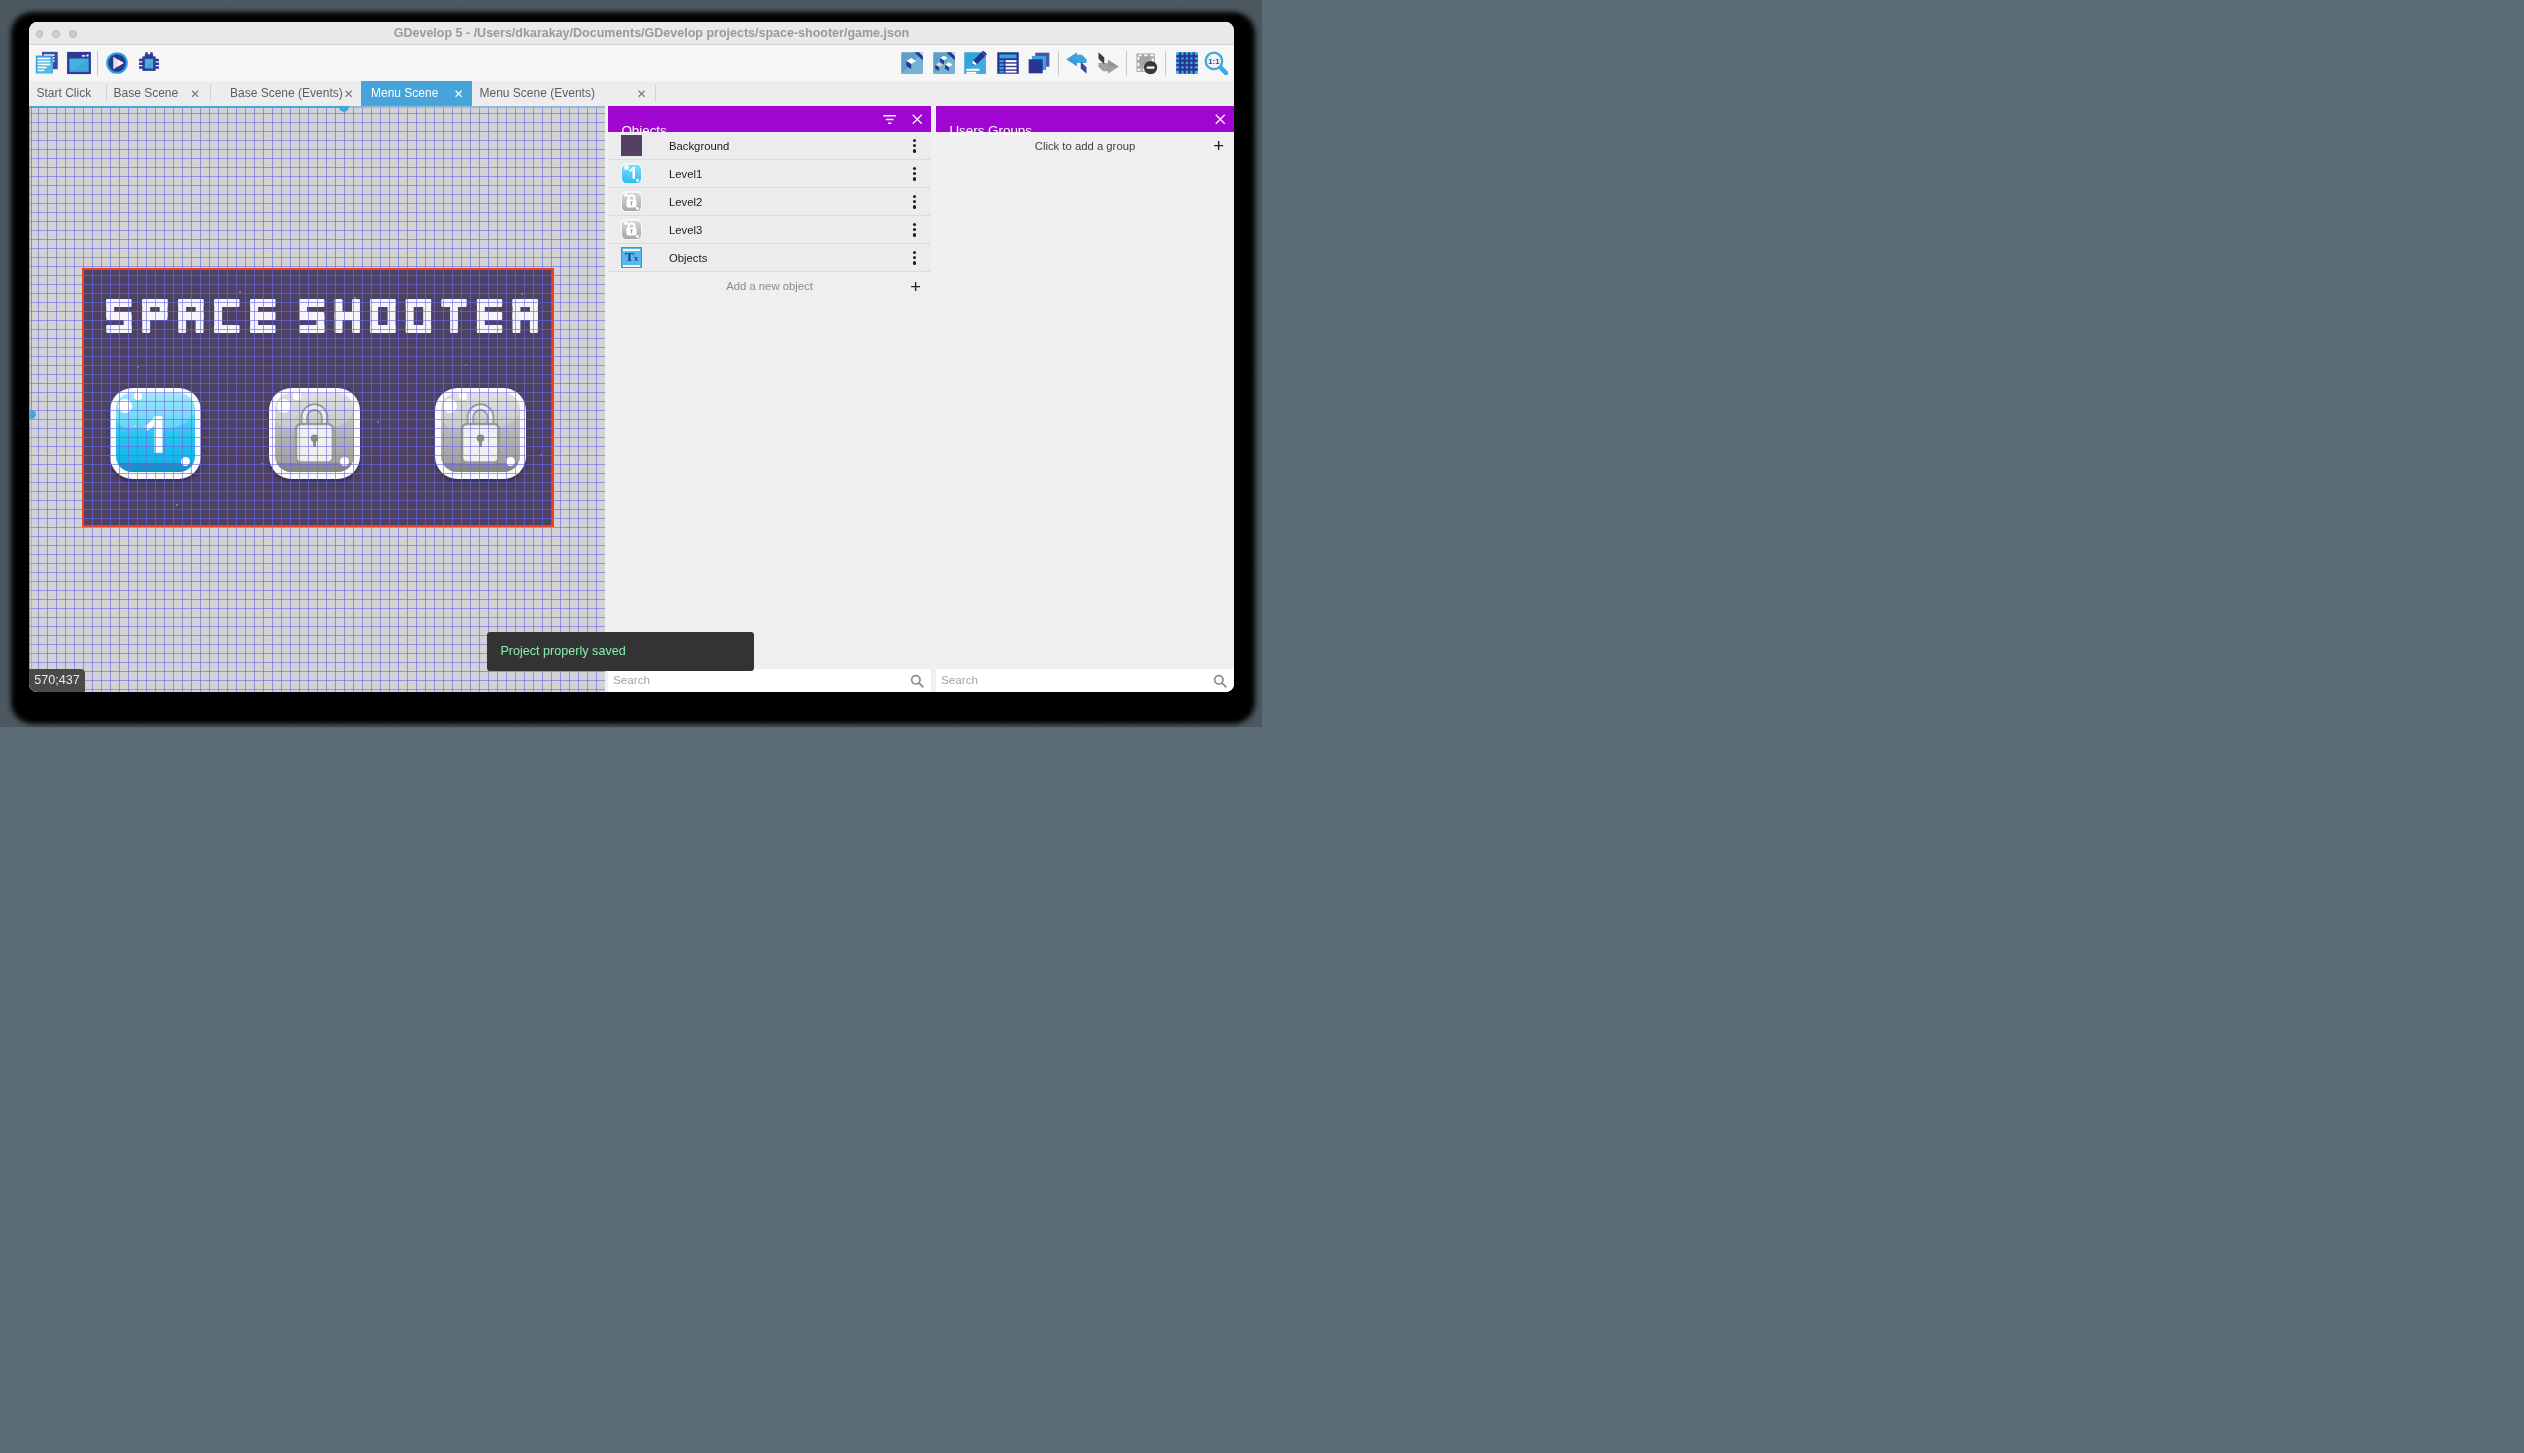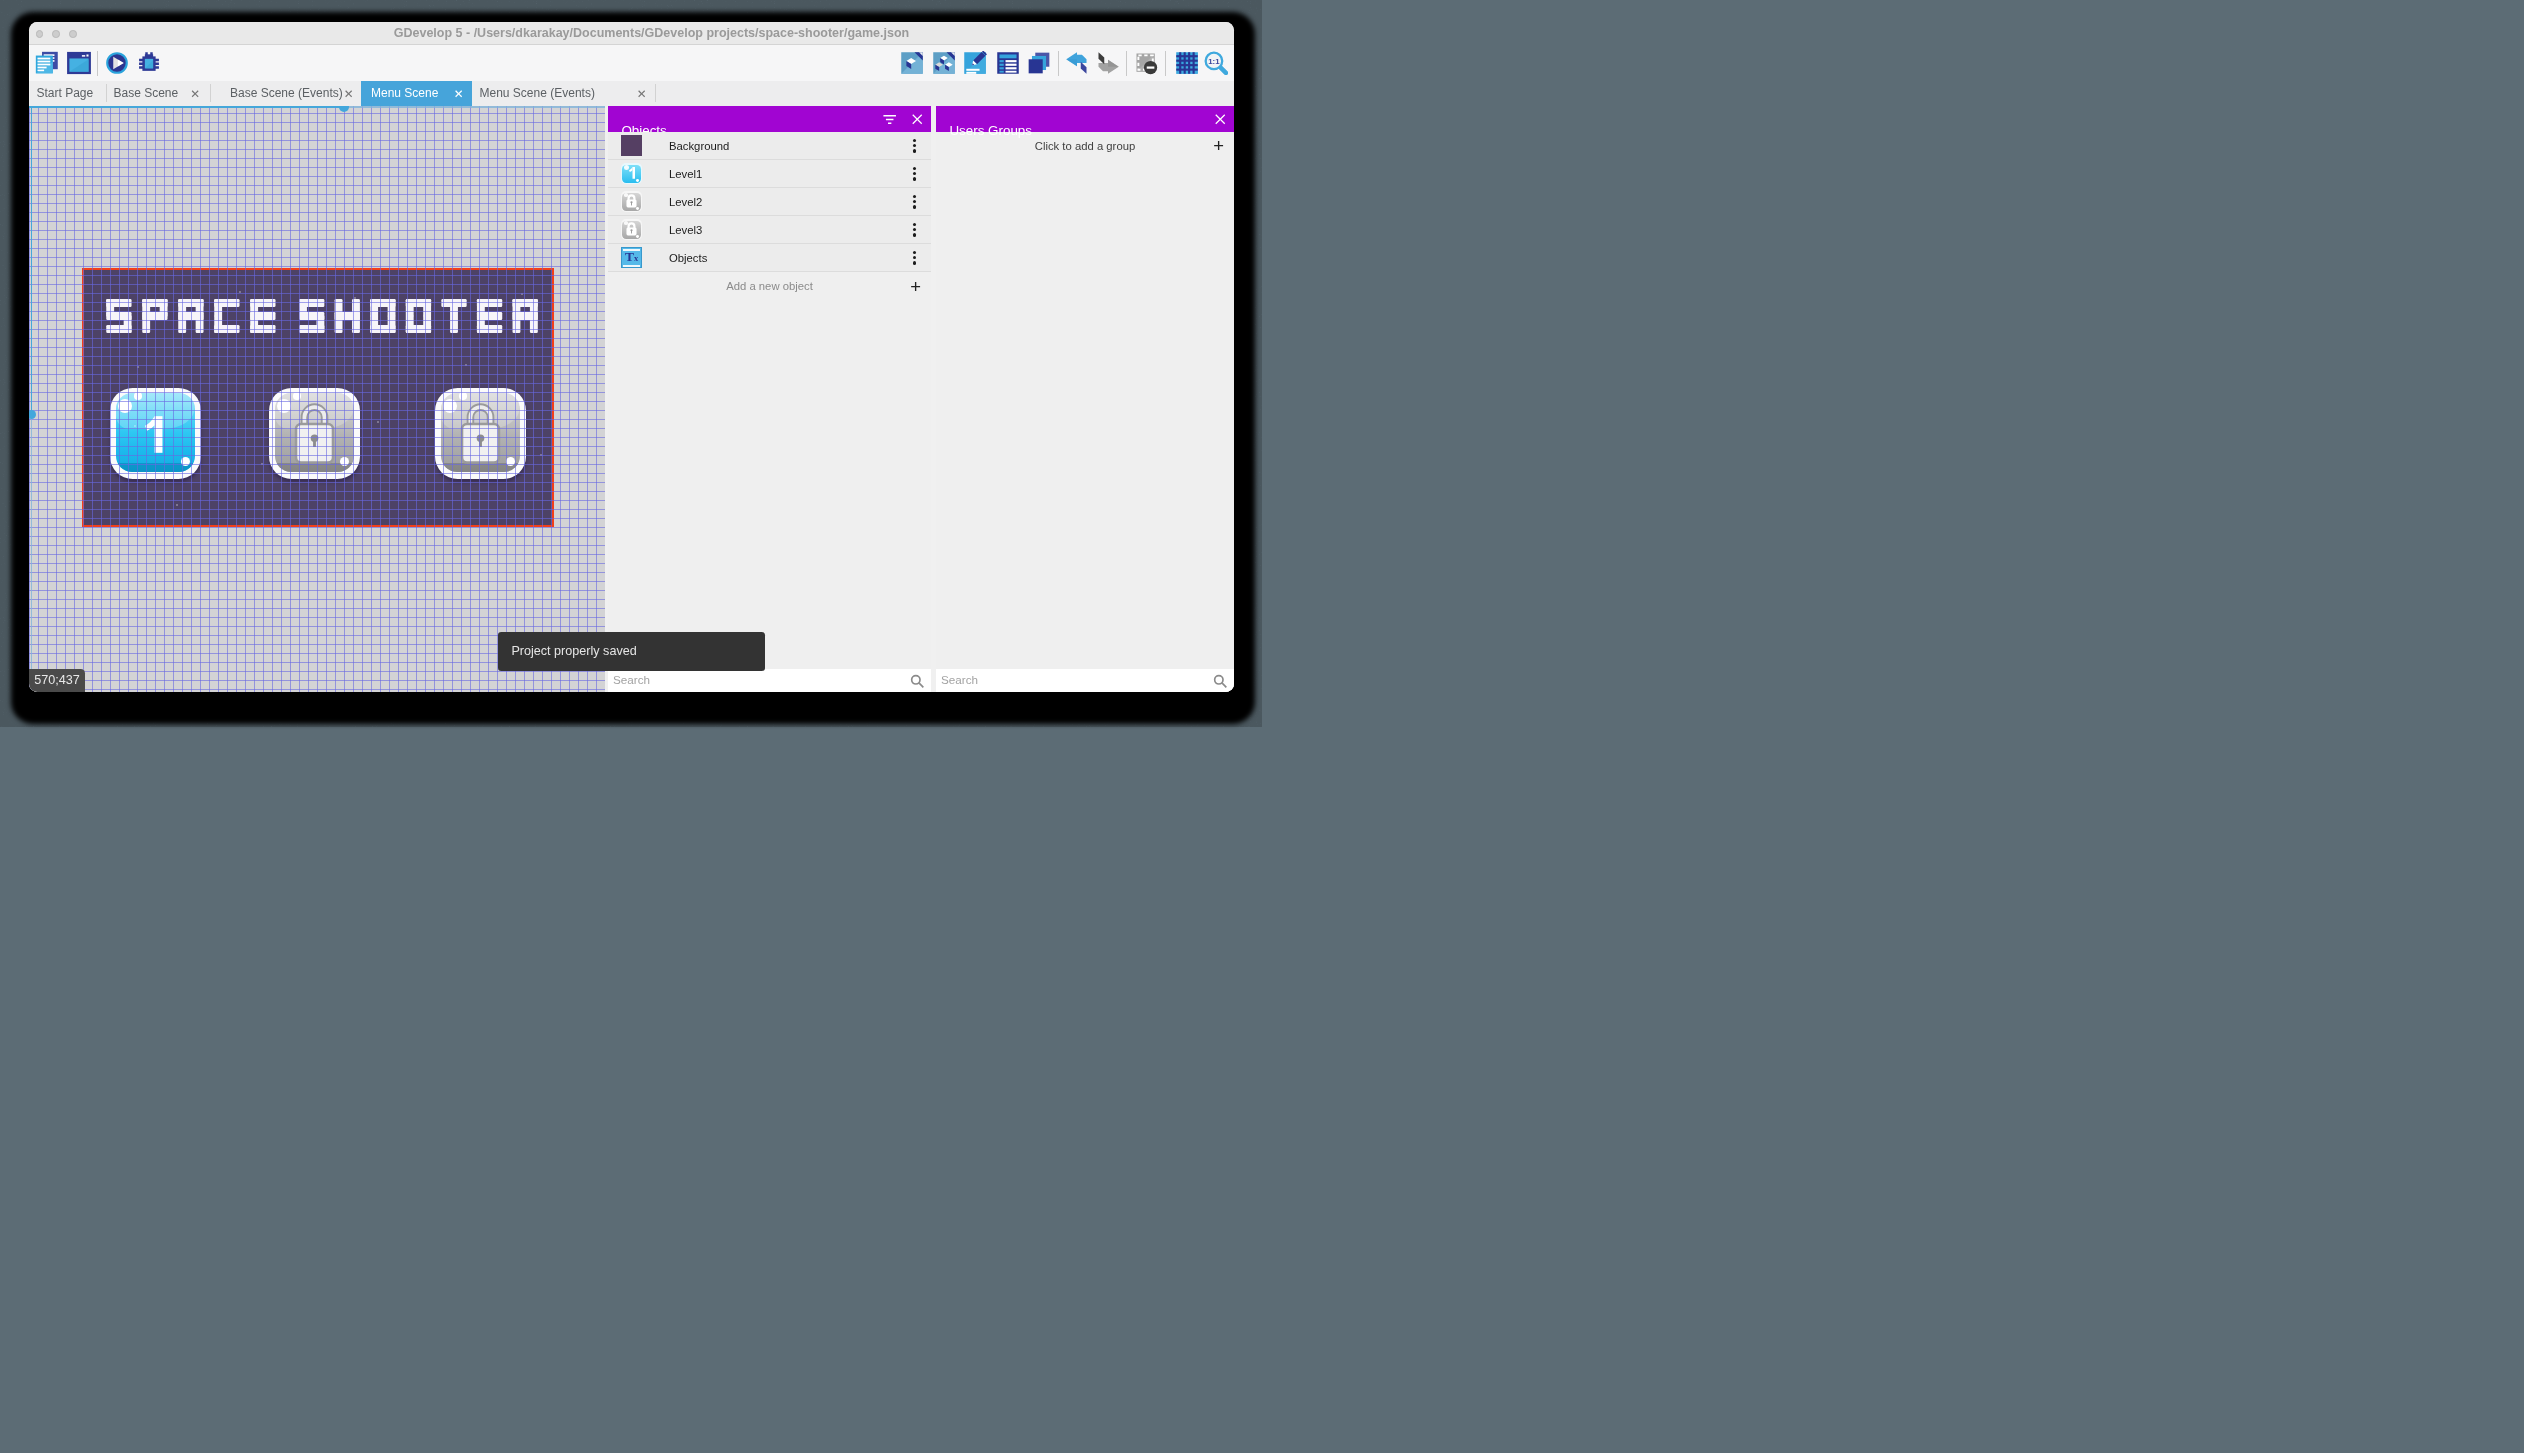--- a/index.html
+++ b/index.html
@@ -53,21 +53,21 @@
 .row .ric { position:absolute; left:13px; top:3.3px; width:21px; height:21px; }
 .kebab { position:absolute; right:14.2px; top:6.7px; width:4.2px; height:15px; }
 .kebab div { width:3.5px; height:3.5px; border-radius:50%; background:#1c1c1c; margin-bottom:1.8px; }
 .addrow { position:relative; height:28px; }
 .addrow .t { position:absolute; width:100%; text-align:center; line-height:28px; font-size:11.3px; color:#8b8b8b; }
 .plus { position:absolute; right:10px; top:4.2px; font-size:18.4px; font-weight:400; color:#222; }
 .search { position:absolute; left:0; bottom:0; right:0; height:22.6px; background:#fff; }
 .search .ph { position:absolute; left:5px; top:0; line-height:22.6px; font-size:11.7px; color:#a3a3a3; }
 .search svg { position:absolute; right:6.7px; top:4.2px; }
 
-.toast { position:absolute; left:469px; top:610px; width:267px; height:39px; background:#333; border-radius:3.3px; color:#e5e5e5; font-size:12.6px; line-height:39px; padding-left:13.4px; }
+.toast { position:absolute; left:458px; top:610px; width:267px; height:39px; background:#333; border-radius:3.3px; color:#86efac; font-size:12.6px; line-height:39px; padding-left:13.4px; }
 </style>
 </head>
 <body>
 <svg width="1262" height="727" style="position:absolute;left:0;top:0" viewBox="0 0 1508 868">
     <filter id="n">
       <feTurbulence type="fractalNoise" baseFrequency="0.9" numOctaves="2" stitchTiles="stitch"></feTurbulence>
       <feColorMatrix type="matrix" values="0 0 0 0 0  0 0 0 0 0  0 0 0 0 0  0.8 0.8 0.8 0 0"></feColorMatrix>
     </filter>
     <rect width="1508" height="868" filter="url(#n)" opacity="0.18"></rect>
   </svg>
@@ -207,21 +207,21 @@
         <rect x="1.5" y="21.2" width="26" height="2.6" fill="#283593"></rect>
       </svg>
       <svg style="left:1175px" width="24" height="24" viewBox="0 0 29 29">
         <line x1="19.5" y1="19.5" x2="26.5" y2="26.5" stroke="#3fa9de" stroke-width="5.5" stroke-linecap="round"></line>
         <circle cx="12" cy="12" r="10" fill="#f2f4f5" stroke="#3fa9de" stroke-width="2.8"></circle>
         <text x="12" y="15.5" font-family="Liberation Sans, sans-serif" font-size="9.5" font-weight="bold" fill="#3b469e" text-anchor="middle">1:1</text>
       </svg>
     </div>
   <div class="tabbar">
     <div class="tab" style="left:0;width:77px">
-        <div class="lbl" style="padding-left:7.5px">Start Page</div>
+        <div class="lbl" style="padding-left:7.5px">Start Click</div>
       </div>
     <div class="tabsep" style="left:77px"></div>
     <div class="tab" style="left:77px;width:104px">
         <div class="lbl" style="left:0;padding-left:7.5px">Base Scene</div>
         <div class="tabx" style="right:10px">✕</div>
       </div>
     <div class="tabsep" style="left:181px"></div>
     <div class="tab" style="left:181px;width:151px">
         <div class="lbl" style="padding-left:20px">Base Scene (Events)</div>
         <div class="tabx" style="right:7.5px">✕</div>

